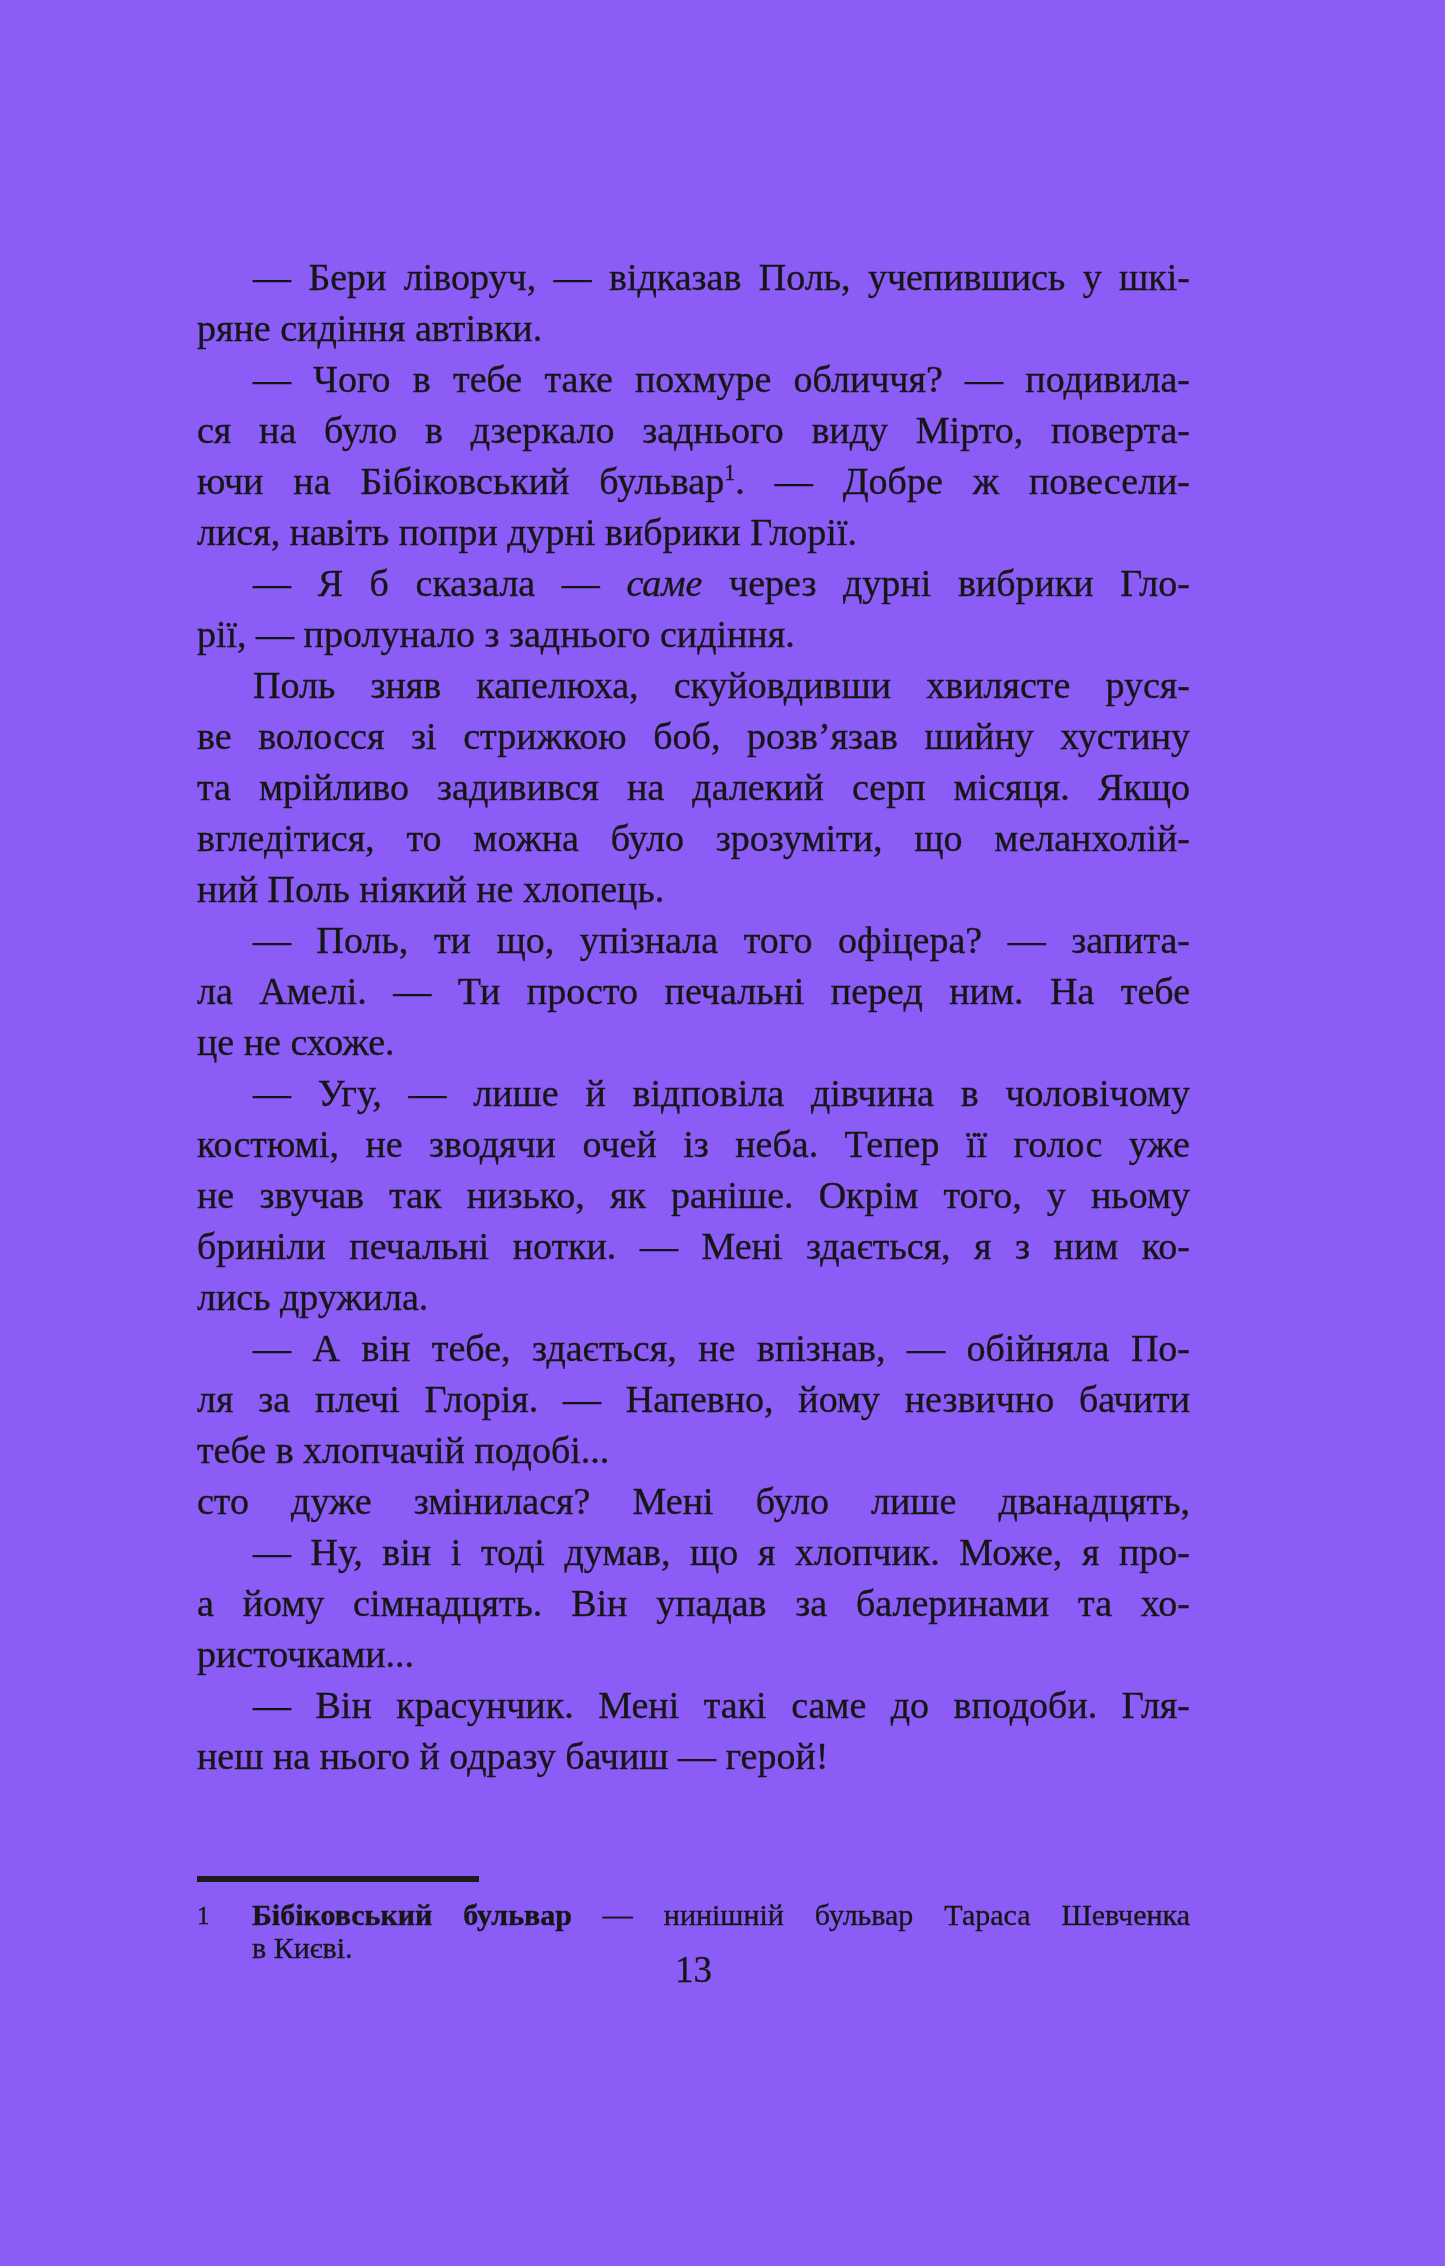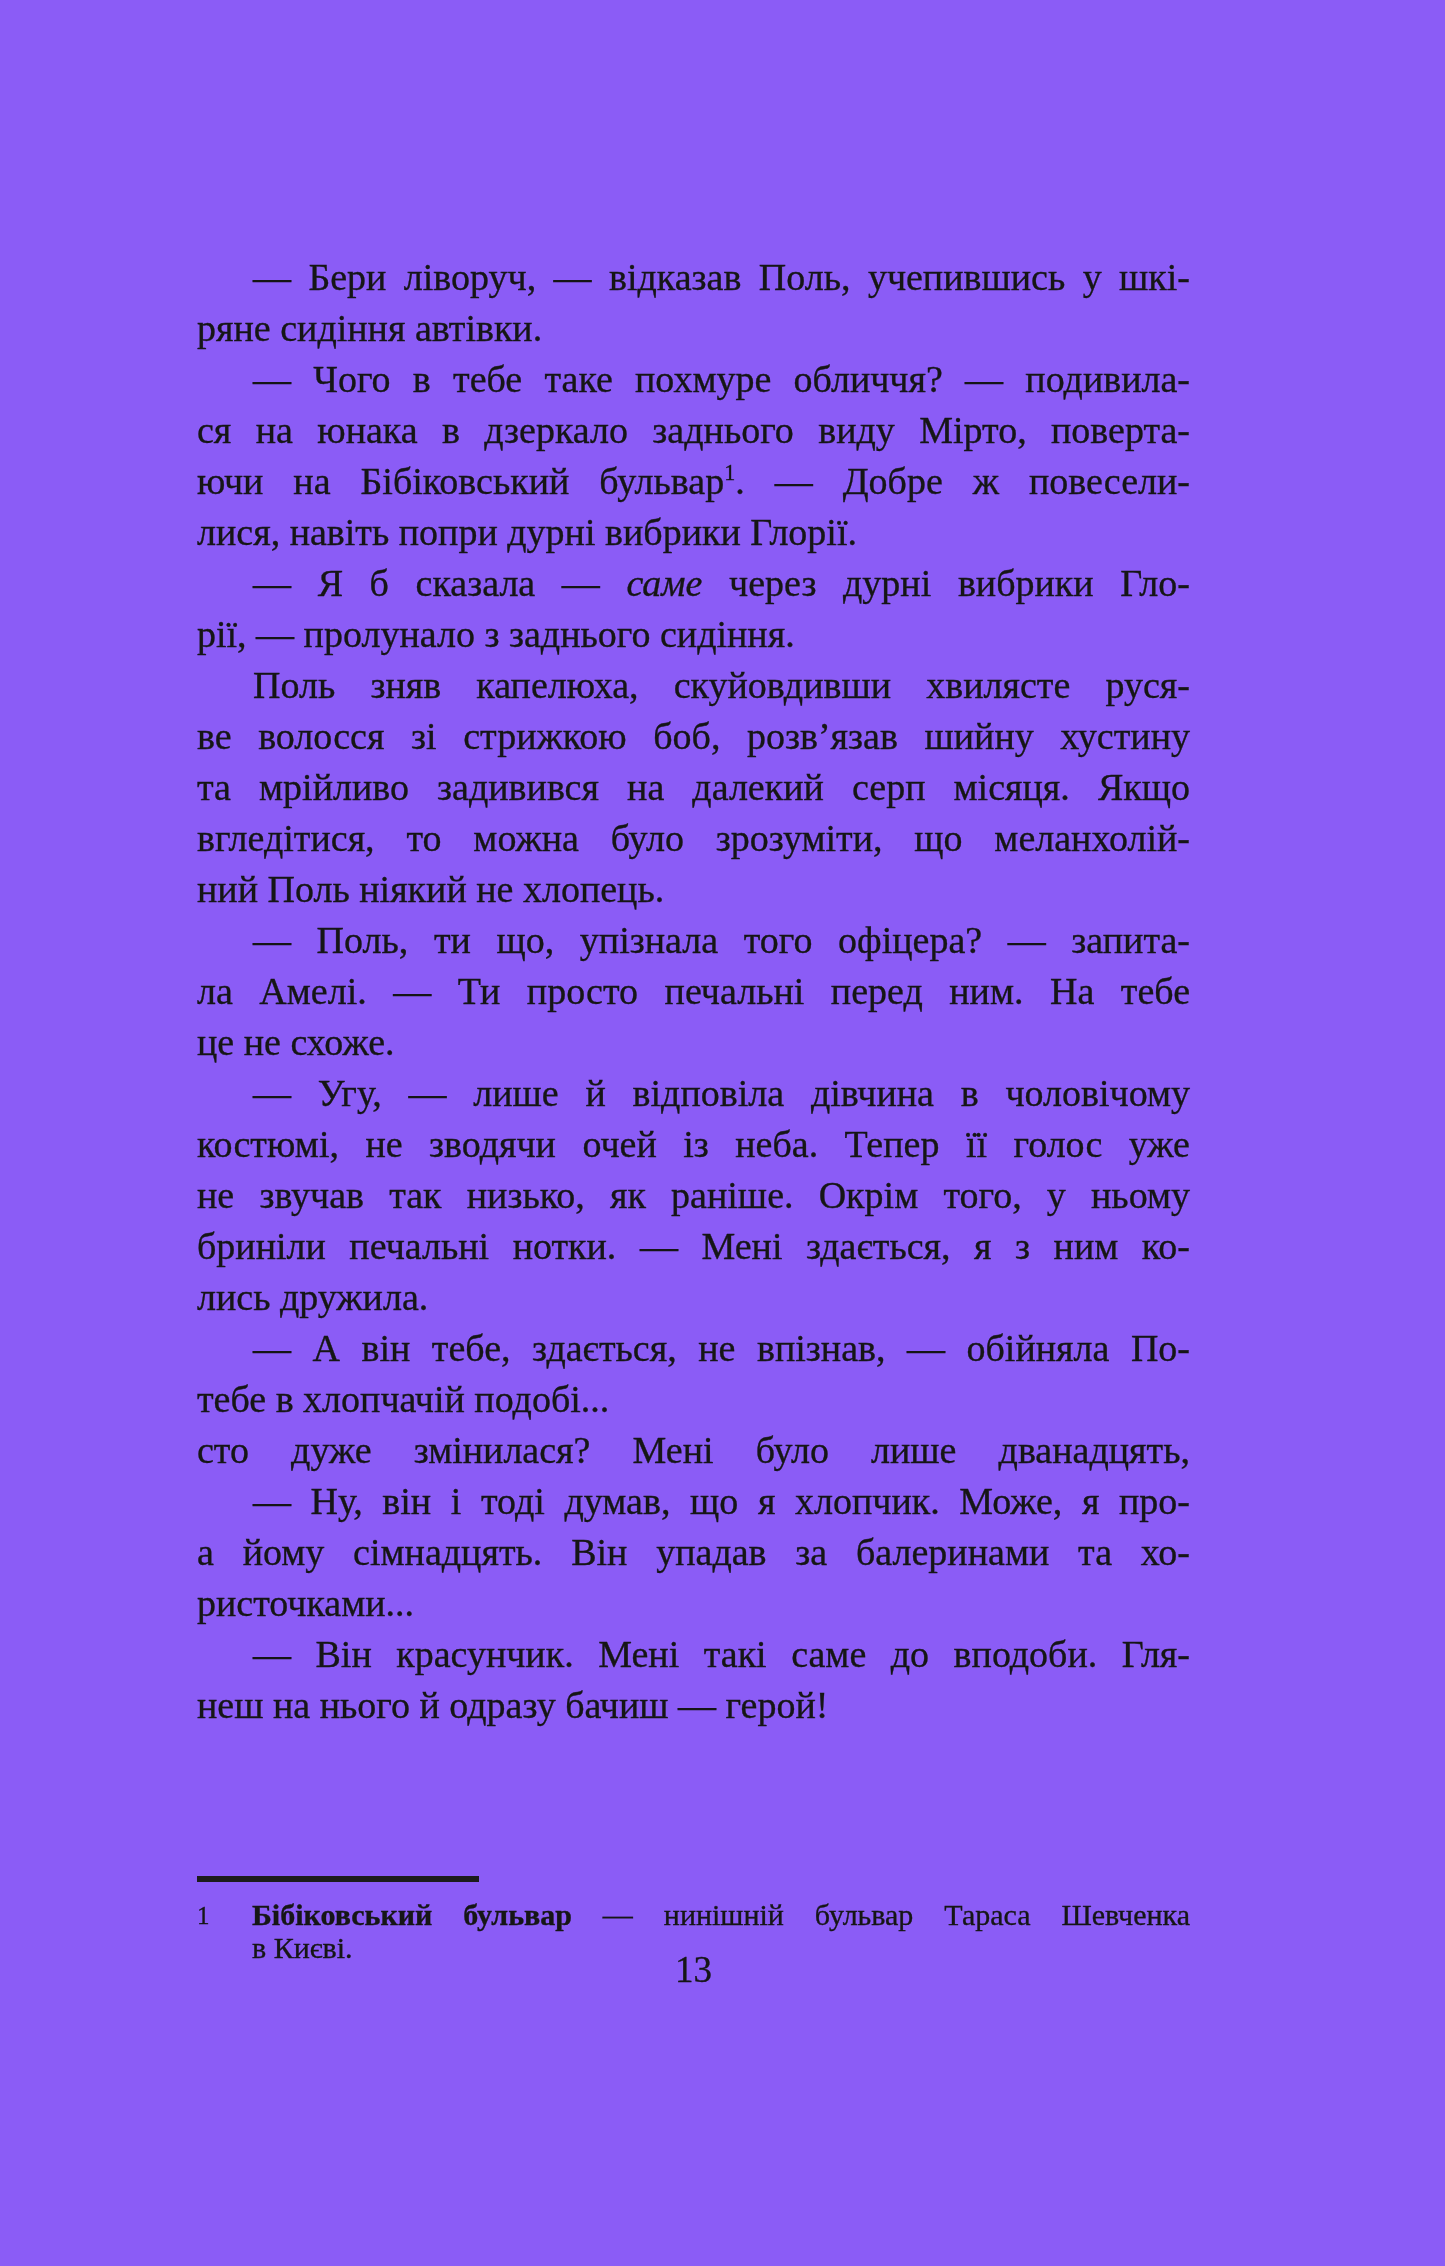--- a/index.html
+++ b/index.html
@@ -84,21 +84,21 @@
 
 <main class="page">
 
   <section class="body-text">
       <div class="para">
         <div class="line indent">— Бери ліворуч, — відказав Поль, учепившись у шкі-</div>
         <div class="line final">ряне сидіння автівки.</div>
       </div>
       <div class="para">
         <div class="line indent">— Чого в тебе таке похмуре обличчя? — подивила-</div>
-        <div class="line">ся на юнака в дзеркало заднього виду Мірто, поверта-</div>
+        <div class="line">ся на було в дзеркало заднього виду Мірто, поверта-</div>
         <div class="line">ючи на Бібіковський бульвар<sup>1</sup>. — Добре ж повесели-</div>
         <div class="line final">лися, навіть попри дурні вибрики Глорії.</div>
       </div>
       <div class="para">
         <div class="line indent">— Я б сказала — <i>саме</i> через дурні вибрики Гло-</div>
         <div class="line final">рії, — пролунало з заднього сидіння.</div>
       </div>
       <div class="para">
         <div class="line indent">Поль зняв капелюха, скуйовдивши хвилясте руся-</div>
         <div class="line">ве волосся зі стрижкою боб, розв’язав шийну хустину</div>
@@ -113,20 +113,21 @@
       </div>
       <div class="para">
         <div class="line indent">— Угу, — лише й відповіла дівчина в чоловічому</div>
         <div class="line">костюмі, не зводячи очей із неба. Тепер її голос уже</div>
         <div class="line">не звучав так низько, як раніше. Окрім того, у ньому</div>
         <div class="line">бриніли печальні нотки. — Мені здається, я з ним ко-</div>
         <div class="line final">лись дружила.</div>
       </div>
       <div class="para">
         <div class="line indent">— А він тебе, здається, не впізнав, — обійняла По-</div>
+        <div class="line">ля за плечі Глорія. — Напевно, йому незвично бачити</div>
         <div class="line final">тебе в хлопчачій подобі...</div>
       </div>
       <div class="para">
         <div class="line">сто дуже змінилася? Мені було лише дванадцять,</div>
         <div class="line indent">— Ну, він і тоді думав, що я хлопчик. Може, я про-</div>
         <div class="line">а йому сімнадцять. Він упадав за балеринами та хо-</div>
         <div class="line final">ристочками...</div>
       </div>
       <div class="para">
         <div class="line indent">— Він красунчик. Мені такі саме до вподоби. Гля-</div>

